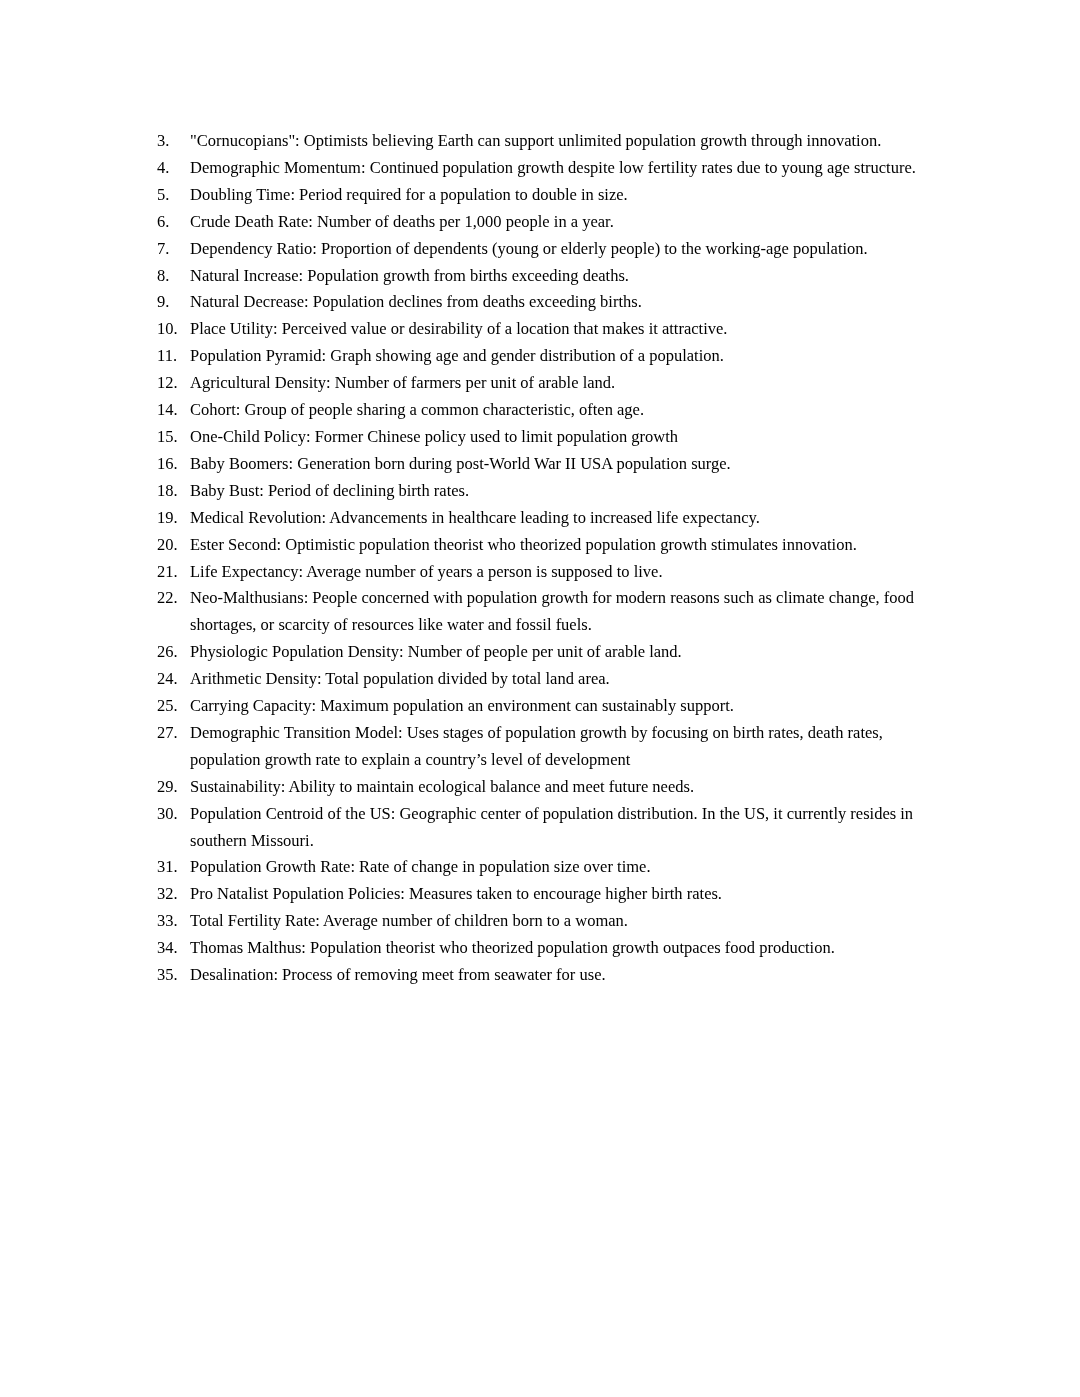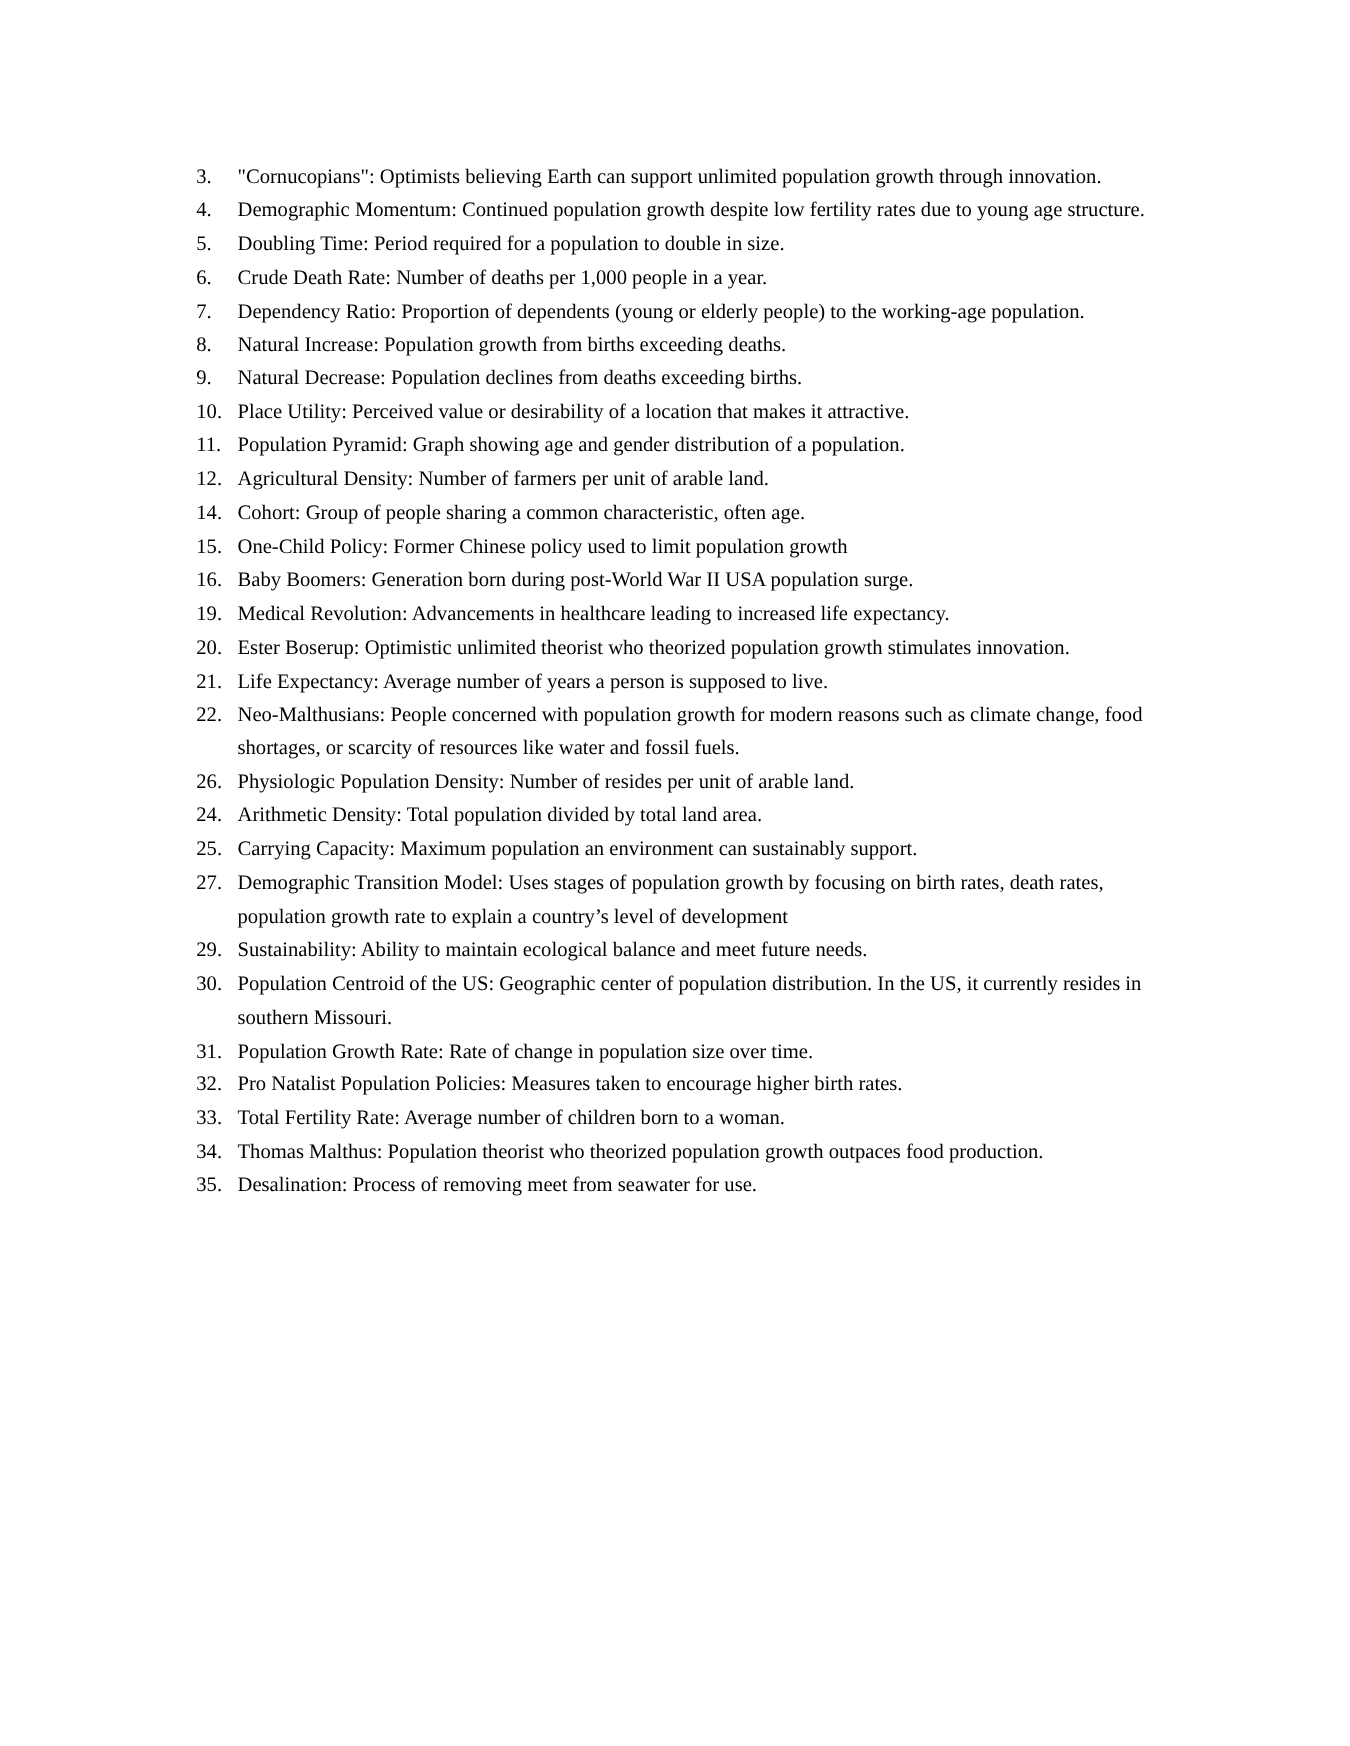--- a/index.html
+++ b/index.html
@@ -90,38 +90,42 @@
       </div>
       <div class="item">
         <span class="num">15.</span>
         <span class="text">One-Child Policy: Former Chinese policy used to limit population growth</span>
       </div>
       <div class="item">
         <span class="num">16.</span>
         <span class="text">Baby Boomers: Generation born during post-World War II USA population surge.</span>
       </div>
       <div class="item">
+        <span class="num">18.</span>
+        <span class="text">Baby Bust: Period of declining birth rates.</span>
+      </div>
+      <div class="item">
         <span class="num">19.</span>
         <span class="text">Medical Revolution: Advancements in healthcare leading to increased life expectancy.</span>
       </div>
       <div class="item">
         <span class="num">20.</span>
-        <span class="text">Ester Boserup: Optimistic unlimited theorist who theorized population growth stimulates innovation.</span>
+        <span class="text">Ester Second: Optimistic population theorist who theorized population growth stimulates innovation.</span>
       </div>
       <div class="item">
         <span class="num">21.</span>
         <span class="text">Life Expectancy: Average number of years a person is supposed to live.</span>
       </div>
       <div class="item">
         <span class="num">22.</span>
         <span class="text">Neo-Malthusians: People concerned with population growth for modern reasons such as climate change, food shortages, or scarcity of resources like water and fossil fuels.</span>
       </div>
       <div class="item">
         <span class="num">26.</span>
-        <span class="text">Physiologic Population Density: Number of resides per unit of arable land.</span>
+        <span class="text">Physiologic Population Density: Number of people per unit of arable land.</span>
       </div>
       <div class="item">
         <span class="num">24.</span>
         <span class="text">Arithmetic Density: Total population divided by total land area.</span>
       </div>
       <div class="item">
         <span class="num">25.</span>
         <span class="text">Carrying Capacity: Maximum population an environment can sustainably support.</span>
       </div>
       <div class="item">

